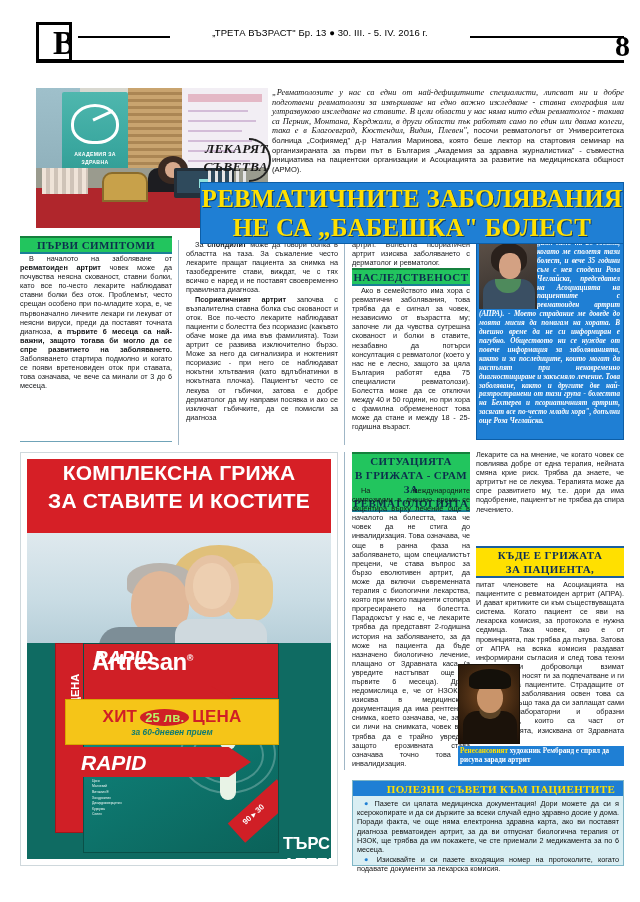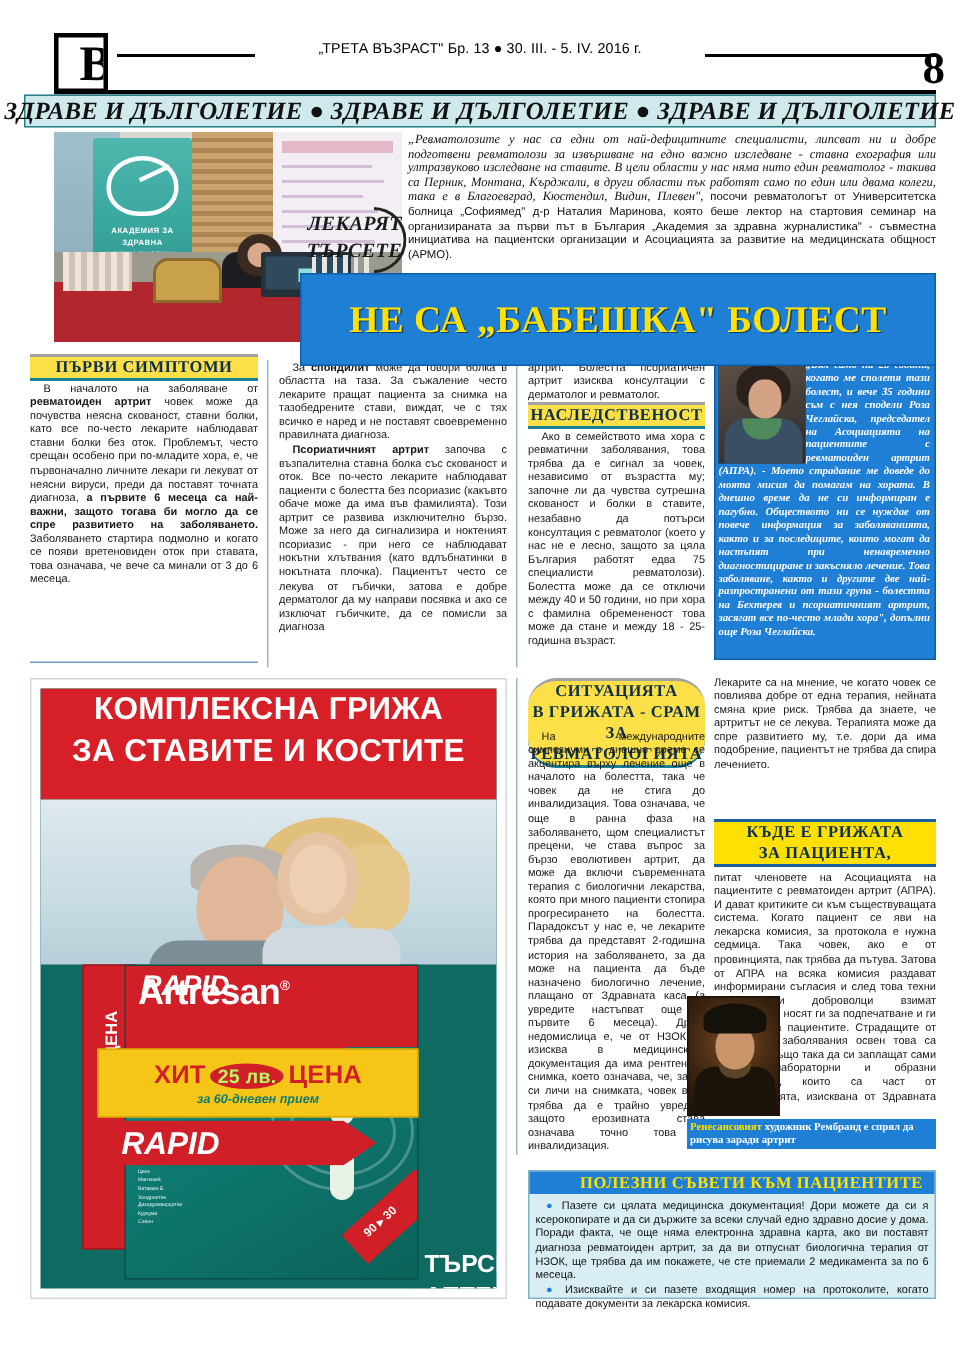--- a/index.html
+++ b/index.html
@@ -128,21 +128,21 @@
   }
   .headline .hl {
     font-family: "Liberation Serif", serif;
     font-weight: bold; font-size: 25px; line-height: 29px; color: #ffe000;
     letter-spacing: .3px; white-space: nowrap;
     text-shadow: 1px 1px 0 #0a3f73;
   }
 
   
   .chip {
-    background: #fde047; border-top: 2px solid #a3a3a3; border-bottom: 2px solid #1b7f96;
+    background: #22c55e; border-top: 2px solid #15803d; border-bottom: 2px solid #1b7f96;
     text-align: center;
     font-family: "Liberation Serif", serif;
     font-weight: bold; font-size: 11px; line-height: 14px; color: #0c2f4d;
     letter-spacing: .4px;
   }
   .chip-yellow {
     background: #ffe000; border-top: 2px solid #1b5fa0; border-bottom: 2px solid #1b5fa0;
     text-align: center;
     font-family: "Liberation Serif", serif;
     font-weight: bold; font-size: 11px; line-height: 14px; color: #0b2e57;
@@ -248,21 +248,21 @@
     display:inline-block; background:#d01f26; color:#bef264; border-radius:50%;
     padding:1px 5px; font-size:13px; margin:0 3px;
   }
   .ad-yellow .y2 { font-size:8.4px; font-weight:bold; color:#0e7a72; font-style:italic; }
   .ad-rapid2 { position:absolute; left:38px; top:104px; width:186px; height:30px; background:#d01f26; z-index:4;
     clip-path: polygon(0 0, 88% 0, 100% 50%, 88% 100%, 0 100%); }
   .ad-rapid2 span { position:absolute; left:16px; top:4px; color:#fff; font-weight:bold; font-style:italic; font-size:21px; }
 
   .ad-right { position:absolute; left:256px; top:190px; width:138px; }
   .ad-r1 { color:#fff; font-size:16.5px; font-weight:bold; line-height:21px; }
-  #col4-chip { position:absolute; left:352px; top:452px; width:118px;border-radius:19px; }
+  #col4-chip { position:absolute; left:352px; top:452px; width:118px; }
   #col4-body { left: 352px; top: 486px; width: 118px; }
 
   #col5 { left: 476px; top: 450px; width: 148px; }
   #col5-chip { position:absolute; left:476px; top:546px; width:148px; }
   #col5-body { left: 476px; top: 580px; width: 148px; }
 
   
   .rembrandt {
     position:absolute; left:458px; top:664px; width:62px; height:80px;
     background:#2b1d12; overflow:hidden; border:1px solid #1a1108; z-index:3;
@@ -310,23 +310,20 @@
   <div class="masthead">
     <div class="logo-box">
       <span class="bb">Bb</span>
     </div>
     <div class="head-rule-top"></div>
     <div class="head-rule-bot"></div>
     <div class="head-title">„ТРЕТА ВЪЗРАСТ" Бр. 13 ● 30. III. - 5. IV. 2016 г.</div>
     <div class="page-num">8</div>
   </div>
 
-  <div class="section-banner">
-    <span>ЗДРАВЕ И ДЪЛГОЛЕТИЕ ● ЗДРАВЕ И ДЪЛГОЛЕТИЕ ● ЗДРАВЕ И ДЪЛГОЛЕТИЕ</span>
-  </div>
 
   <div class="top-photo">
     <div class="tp-wallL"></div>
     <div class="tp-blinds"></div>
     <div class="tp-screen">
       <div class="stitle"></div>
       <div class="sline" style="top:22px;width:60px;"></div>
       <div class="sline" style="top:32px;width:68px;"></div>
       <div class="sline" style="top:42px;width:54px;"></div>
       <div class="sline" style="top:52px;width:64px;"></div>
@@ -348,50 +345,51 @@
     <div class="tp-laptop">
       <div class="scr"></div>
       <div class="dot"></div>
     </div>
     <div class="tp-bottles"></div>
     <div class="tp-small-left"></div>
   </div>
 
   <div class="badge-lekar">
     <div class="bl-line">ЛЕКАРЯТ</div>
-    <div class="bl-line">ТЪРСЕТЕ</div>
+    <div class="bl-line">СЪВЕТВА</div>
     <div class="badge-arc"></div>
   </div>
 
   <div class="intro">
     <p><span class="it-ital">„Ревматолозите у нас са едни от най-дефицитните специалисти, липсват ни и добре подготвени ревматолози за извършване на едно важно изследване - ставна ехография или ултразвуково изследване на ставите. В цели области у нас няма нито един ревматолог - такива са Перник, Монтана, Кърджали, в други области пък работят само по един или двама колеги, така е в Благоевград, Кюстендил, Видин, Плевен",</span>
        <span>посочи ревматологът от Университетска болница „Софиямед" д-р Наталия Маринова, която беше лектор на стартовия семинар на организираната за първи път в България „Академия за здравна журналистика" - съвместна инициатива на пациентски организации и Асоциацията за развитие на медицинската общност (АРМО).</span></p>
   </div>
 
   <div class="headline">
+    <div class="hl">РЕВМАТИЧНИТЕ ЗАБОЛЯВАНИЯ</div>
     <div class="hl">НЕ СА „БАБЕШКА" БОЛЕСТ</div>
   </div>
 
   <div class="chip" id="col1-chip">
     <span>ПЪРВИ СИМПТОМИ</span>
   </div>
   <div class="col" id="col1">
     <p><span>В началото на заболяване от </span><b>ревматоиден артрит</b><span> човек може да почувства неясна скованост, ставни болки, като все по-често лекарите наблюдават ставни болки без оток. Проблемът, често срещан особено при по-младите хора, е, че първоначално личните лекари ги лекуват от неясни вируси, преди да поставят точната диагноза, </span><b>а първите 6 месеца са най-важни, защото тогава би могло да се спре развитието на заболяването.</b><span> Заболяването стартира подмолно и когато се появи вретеновиден оток при ставата, това означава, че вече са минали от 3 до 6 месеца.</span></p>
   </div>
   <div class="hrule" style="left:20px; top:441px; width:152px;"></div>
   <div class="vsep" style="left:178px; top:240px; height:205px;"></div>
 
   <div class="col" id="col2">
     <p><span>За </span><b>спондилит</b><span> може да говори болка в областта на таза. За съжаление често лекарите пращат пациента за снимка на тазобедрените стави, виждат, че с тях всичко е наред и не поставят своевременно правилната диагноза.</span></p>
     <p><b>Псориатичният артрит</b><span> започва с възпалителна ставна болка със скованост и оток. Все по-често лекарите наблюдават пациенти с болестта без псориазис (какъвто обаче може да има във фамилията). Този артрит се развива изключително бързо. Може за него да сигнализира и ноктеният псориазис - при него се наблюдават нокътни хлътвания (като вдлъбнатинки в нокътната плочка). Пациентът често се лекува от гъбички, затова е добре дерматолог да му направи посявка и ако се изключат гъбичките, да се помисли за диагноза</span></p>
   </div>
   <div class="vsep" style="left:344px; top:240px; height:205px;"></div>
 
   <div class="col" id="col3a">
-    <p style="text-indent:0">артрит. Болестта псориатичен артрит изисква консултации с дерматолог и ревматолог.</p>
+    <p style="text-indent:0">артрит. Болестта псориатичен артрит изисква заболяването с дерматолог и ревматолог.</p>
   </div>
   <div class="chip" id="col3-chip">
     <span>НАСЛЕДСТВЕНОСТ</span>
   </div>
   <div class="col" id="col3b">
     <p>Ако в семейството има хора с ревматични заболявания, това трябва да е сигнал за човек, независимо от възрастта му; започне ли да чувства сутрешна скованост и болки в ставите, незабавно да потърси консултация с ревматолог (което у нас не е лесно, защото за цяла България работят едва 75 специалисти ревматолози). Болестта може да се отключи между 40 и 50 години, но при хора с фамилна обремененост това може да стане и между 18 - 25-годишна възраст.</p>
   </div>
 
   <div class="roza-box">
     <div class="roza-text">

